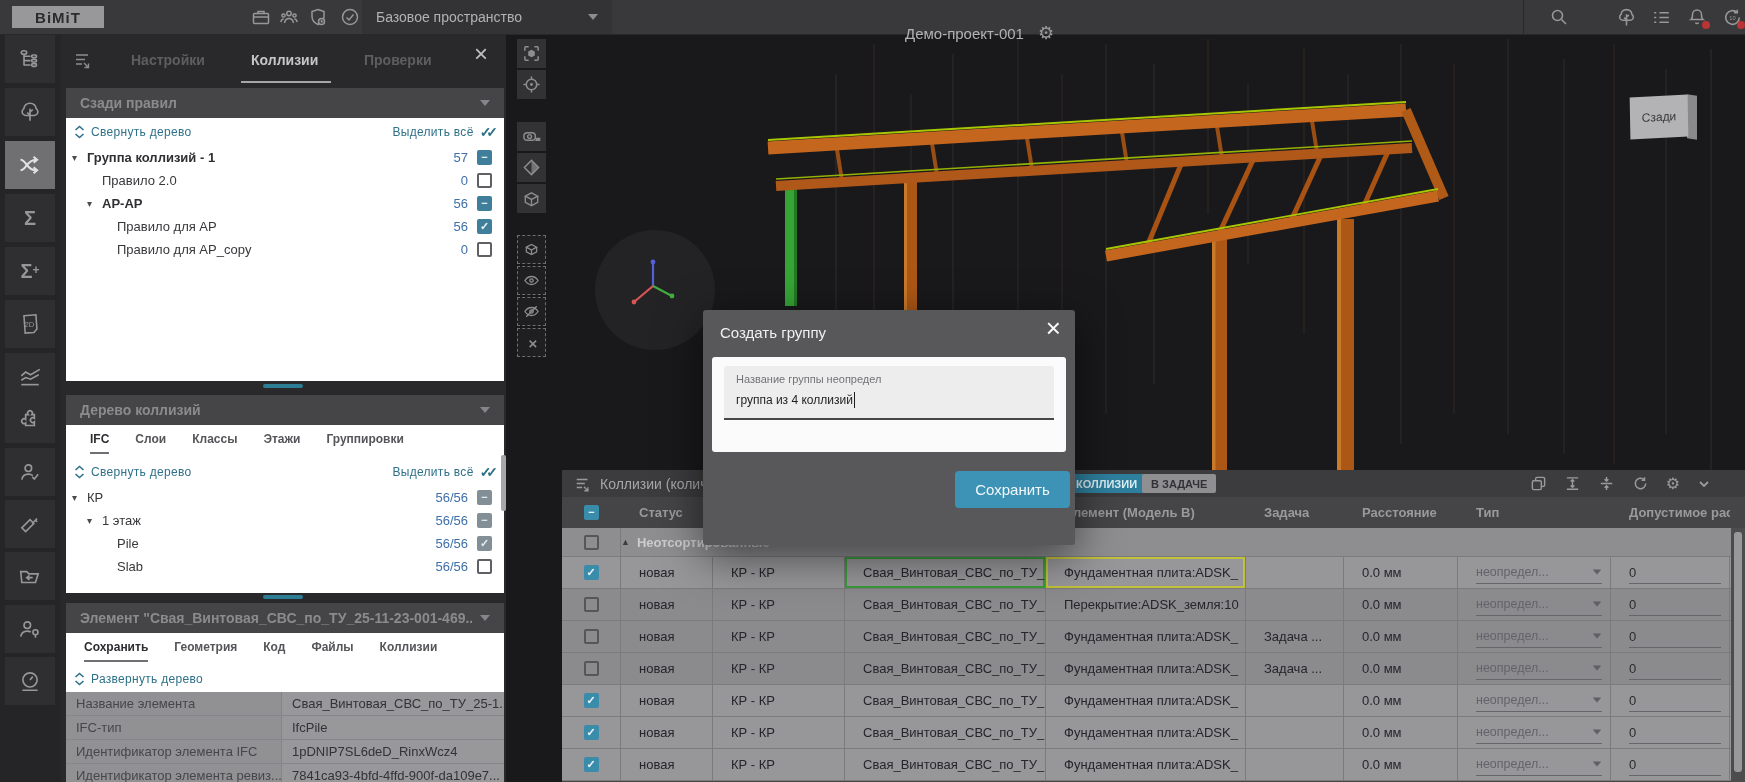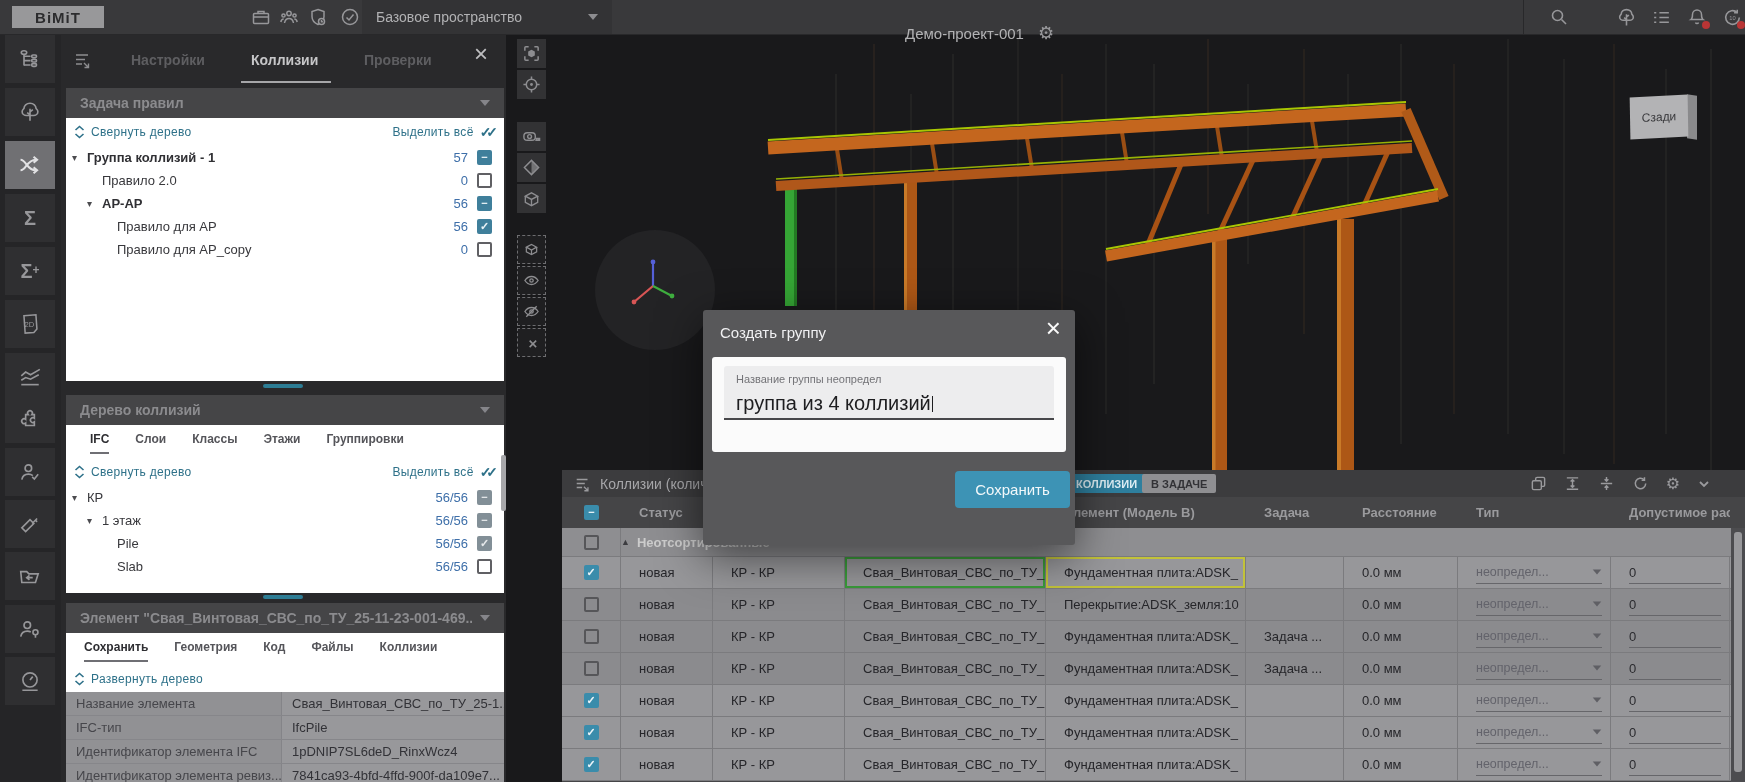--- a/index.html
+++ b/index.html
@@ -112,21 +112,21 @@
 
   
   .modal{position:absolute;left:703px;top:310px;width:372px;height:235px;background:#58585a;border-radius:3px;
          z-index:60;box-shadow:0 12px 45px rgba(0,0,0,.55)}
   .m-title{position:absolute;left:17px;top:14px;color:#f0f0f2;font-size:15px}
   .m-x{position:absolute;right:14px;top:5px;color:#fafafa;font-size:26px;line-height:1}
   .m-card{position:absolute;left:9px;top:47px;width:354px;height:95px;background:#fbfbfb;border-radius:3px}
   .m-input{position:absolute;left:12px;right:12px;top:9px;height:52px;background:#ededee;
            border-bottom:2px solid #47474a;border-radius:3px 3px 0 0}
   .m-label{position:absolute;left:12px;top:7px;font-size:11px;color:#737377}
-  .m-value{position:absolute;left:12px;top:26px;font-size:20px;color:#1e1e20;display:flex;align-items:center}
+  .m-value{position:absolute;left:12px;top:26px;font-size:12px;color:#1e1e20;display:flex;align-items:center}
   .m-caret{display:inline-block;width:1.5px;height:16px;background:#1e1e20;margin-left:1px}
   .m-save{position:absolute;right:5px;top:161px;width:115px;height:37px;background:#3d93b5;border-radius:4px;
           color:#f2f8fa;font-size:15px;display:flex;align-items:center;justify-content:center}
 </style>
 </head>
 <body>
 
 <div id="app">
 
   <header class="topbar">
@@ -293,21 +293,21 @@
           </svg>
       </span>
       <span class="ptab" style="left:70px">Настройки</span>
       <span class="ptab active" style="left:190px">Коллизии</span>
       <span class="ptab" style="left:303px">Проверки</span>
       <span class="ptab-underline" style="left:180px;width:90px"></span>
       <span class="xclose">×</span>
     </div>
 
     <div class="sechdr" style="top:54px">
-      <span class="t">Задача правил</span>
+      <span class="t">Сзади правил</span>
       <span class="caret" style="border-top-color:#85858a"></span>
     </div>
     <div class="secbody" style="top:84px;height:263px">
       <div class="ttool">
         <svg width="11" height="14" viewBox="0 0 11 14" stroke="#2e7189" fill="none" stroke-width="1.6" style="margin-right:6px">
             <path d="M1.5 5L5.5 1.5 9.5 5M1.5 9l4 3.5 4-3.5"></path>
           </svg>
         <span>Свернуть дерево</span>
         <span class="grow"></span>
         <span>Выделить всё</span>

